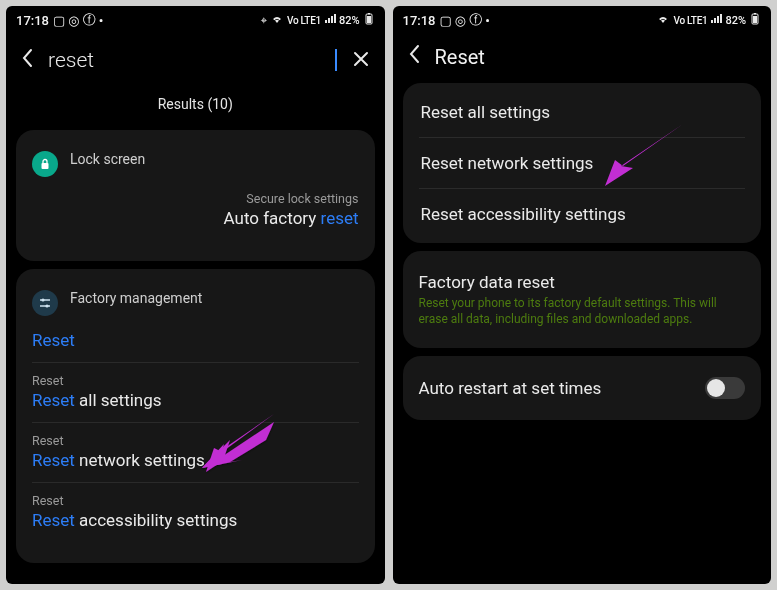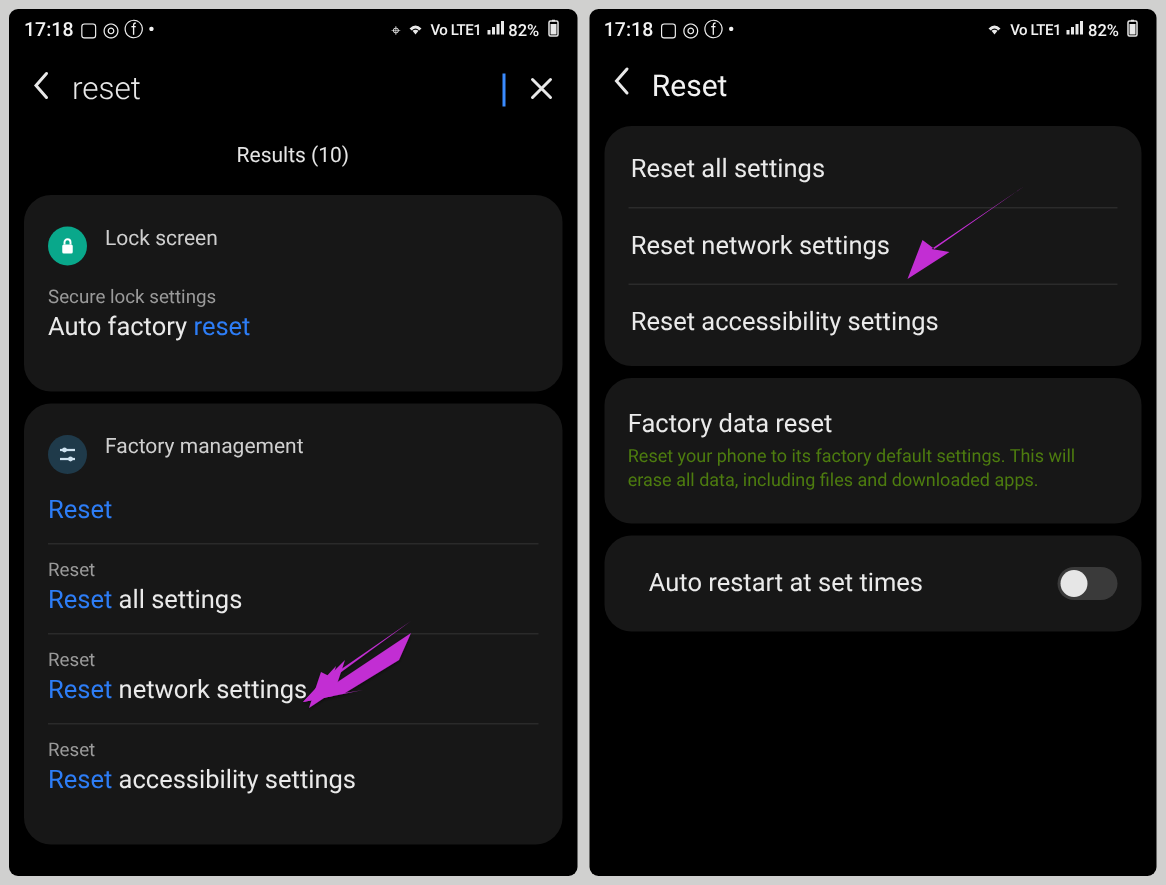--- a/index.html
+++ b/index.html
@@ -166,21 +166,21 @@
     <div class="card">
       <div class="cat-row">
         <span class="cat-icon teal">
           <svg width="12" height="12" viewBox="0 0 12 12">
               <rect x="2.5" y="5" width="7" height="6" rx="1" fill="#fff"></rect>
               <path d="M4 5 V3.5 a2 2 0 0 1 4 0 V5" stroke="#fff" stroke-width="1.3" fill="none"></path>
             </svg>
         </span>
         <span class="cat-label">Lock screen</span>
       </div>
-      <div class="result-item" style="padding-top:4px;">
+      <div class="result-item" style="padding-top:4px;text-align:right;">
         <div class="result-sub">Secure lock settings</div>
         <div class="result-title">
           <span>Auto factory </span><span class="hl">reset</span><span></span>
         </div>
       </div>
     </div>
 
     <div class="card">
       <div class="cat-row">
         <span class="cat-icon gray">
@@ -290,21 +290,21 @@
         <div class="row-title">Reset accessibility settings</div>
       </div>
     </div>
 
     <div class="card">
       <div class="row-title">Factory data reset</div>
       <div class="row-desc">Reset your phone to its factory default settings. This will erase all data, including files and downloaded apps.</div>
     </div>
 
     <div class="card">
-      <div class="row with-toggle" style="padding:0; border:none;margin-left:14px;">
+      <div class="row with-toggle" style="padding:0; border:none;">
         <div class="txt">
           <div class="row-title">Auto restart at set times</div>
         </div>
         <div class="toggle"></div>
       </div>
     </div>
   </div>
 
   <div class="annot-arrow" style="left:200px; top:108px;">
     <svg width="100" height="90">

